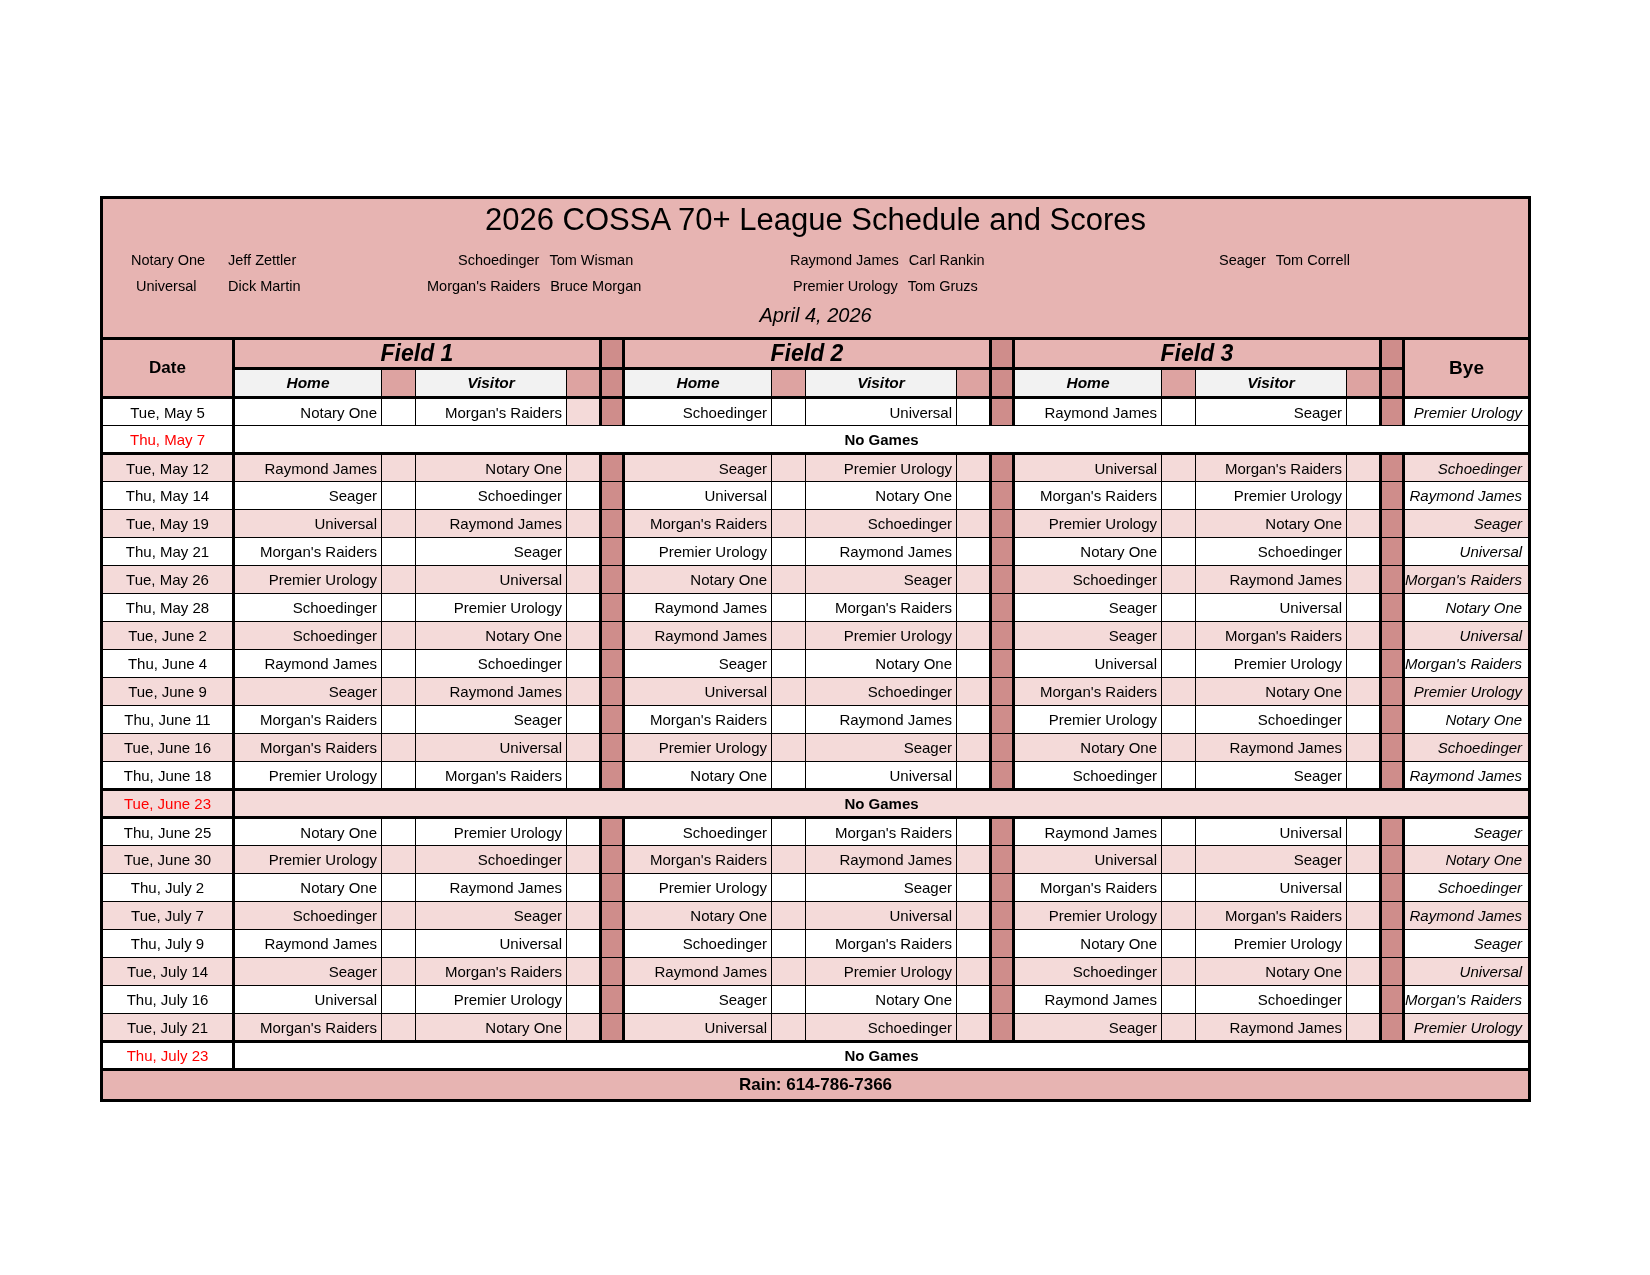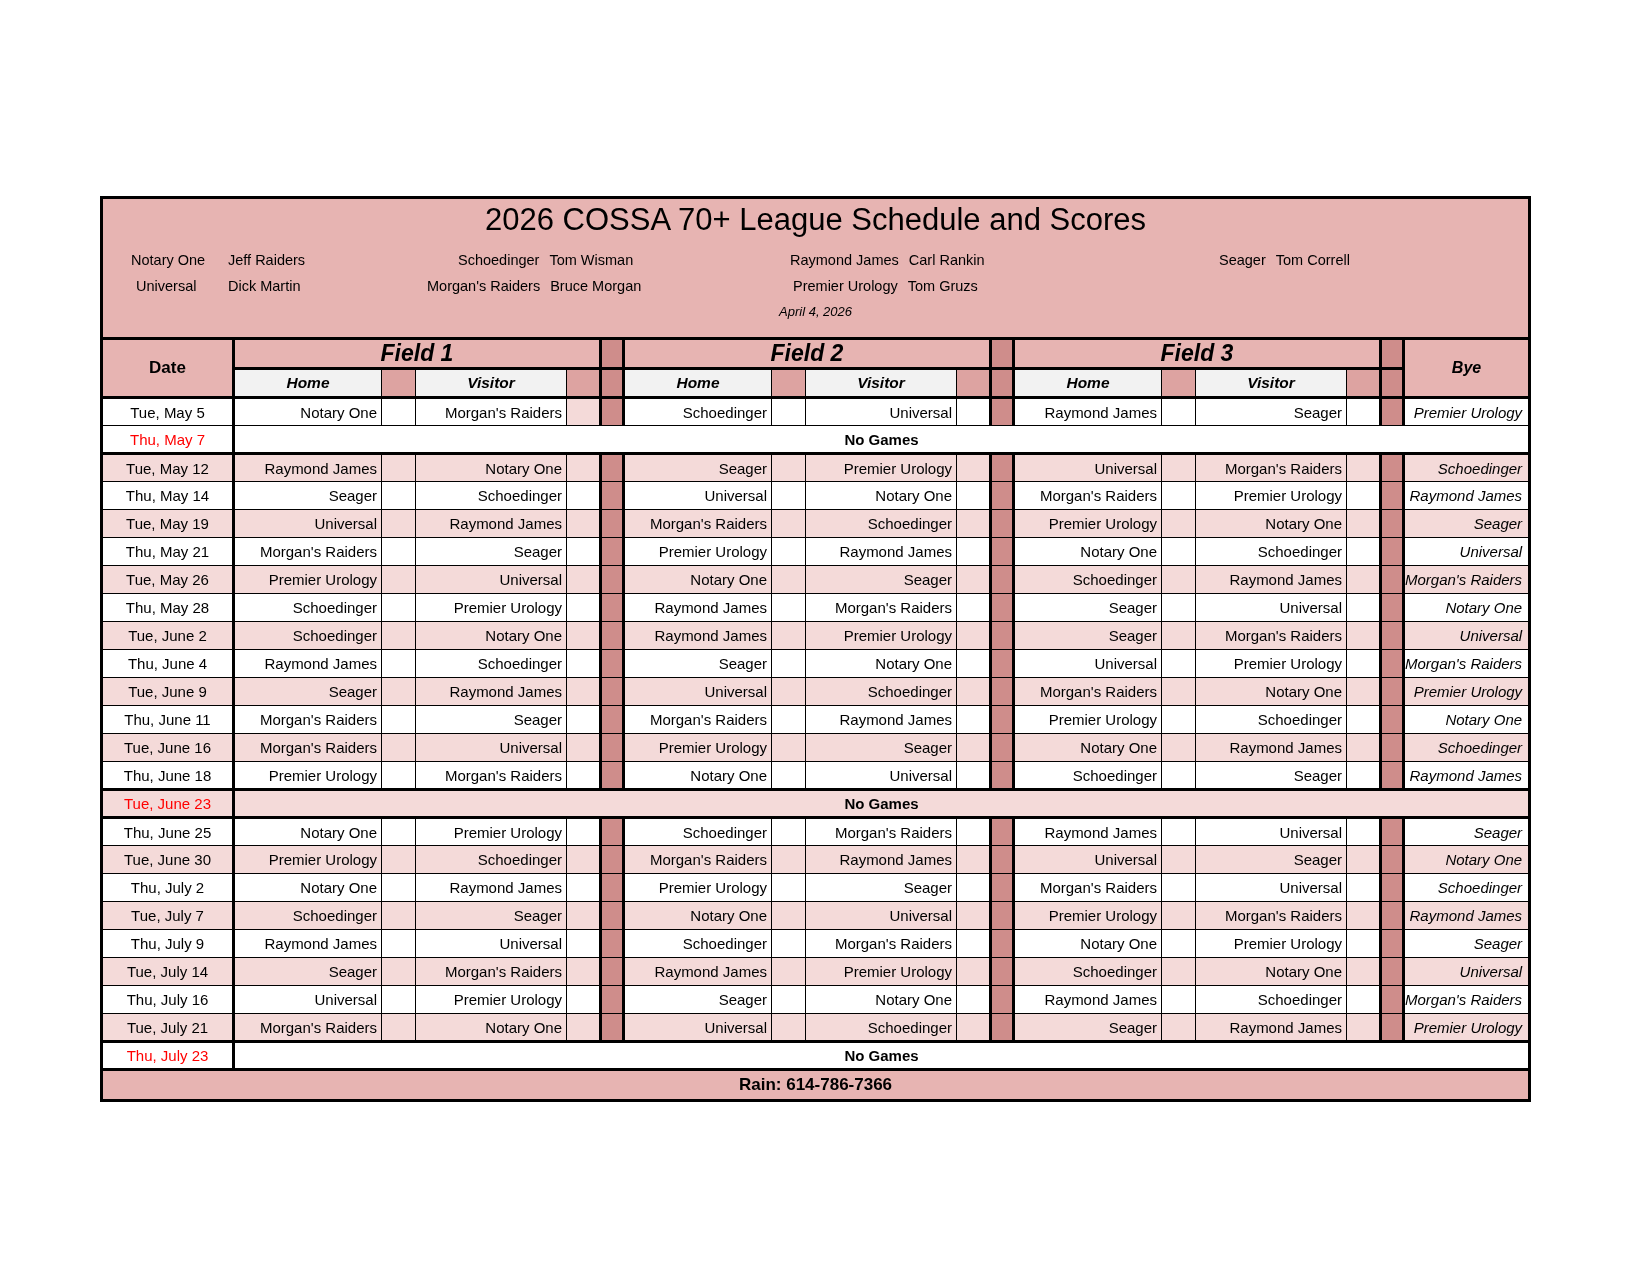--- a/index.html
+++ b/index.html
@@ -25,26 +25,26 @@
   
   .band-inner{position:relative;height:138px;}
   .title{position:absolute;top:3px;left:0;width:100%;text-align:center;font-size:31px;letter-spacing:0px;}
   .nm{position:absolute;font-size:14.5px;top:0;}
   .nm .t{margin-right:10px;}
   .r1{top:53px;} .r2{top:79px;}
   .p-team1{left:28px;} .p-cap1{left:125px;}
   .p-team2{left:33px;} .p-cap2{left:125px;}
   .p-r1b{left:355px;} .p-r1c{left:687px;} .p-r1d{left:1116px;}
   .p-r2b{left:324px;} .p-r2c{left:690px;}
-  .april{position:absolute;top:105px;left:0;width:100%;text-align:center;font-style:italic;font-size:13px;}
+  .april{position:absolute;top:105px;left:0;width:100%;text-align:center;font-style:italic;font-size:20px;}
   
   tr.hA{height:23px;} tr.hB{height:29px;}
   .datehdr{font-weight:bold;font-size:17px;text-align:center;}
   .fieldhdr{font-weight:bold;font-style:italic;font-size:23px;text-align:center;}
-  .byehdr{font-weight:bold;font-style:italic;font-size:16px;text-align:center;}
+  .byehdr{font-weight:bold;font-size:19px;text-align:center;}
   .hv{font-weight:bold;font-style:italic;font-size:15.5px;text-align:center;}
   
   tr.dr{height:28px;}
   td.date{font-size:15px;text-align:center;}
   td.team{font-size:15px;text-align:right;padding-right:4px;}
   td.bye{font-size:15px;font-style:italic;text-align:right;padding-right:6px;}
   td.nogames{font-size:15px;font-weight:bold;text-align:center;}
   tr.rainrow{height:31px;}
   td.rain{font-size:17px;font-weight:bold;text-align:center;}
 </style>
@@ -71,21 +71,21 @@
         <col style="width:34px">
     <col style="width:23px">
     <col style="width:126px">
   </colgroup>
   <tbody id="tbody">
     <tr>
       <td colspan="17" class="band bb3">
         <div class="band-inner">
           <div class="title">2026 COSSA 70+ League Schedule and Scores</div>
           <span class="nm r1 p-team1">Notary One</span>
-          <span class="nm r1 p-cap1">Jeff Raiders</span>
+          <span class="nm r1 p-cap1">Jeff Zettler</span>
           <span class="nm r1 p-r1b">
             <span class="t">Schoedinger</span><span>Tom Wisman</span>
           </span>
           <span class="nm r1 p-r1c">
             <span class="t">Raymond James</span><span>Carl Rankin</span>
           </span>
           <span class="nm r1 p-r1d">
             <span class="t">Seager</span><span>Tom Correll</span>
           </span>
           <span class="nm r2 p-team2">Universal</span>

